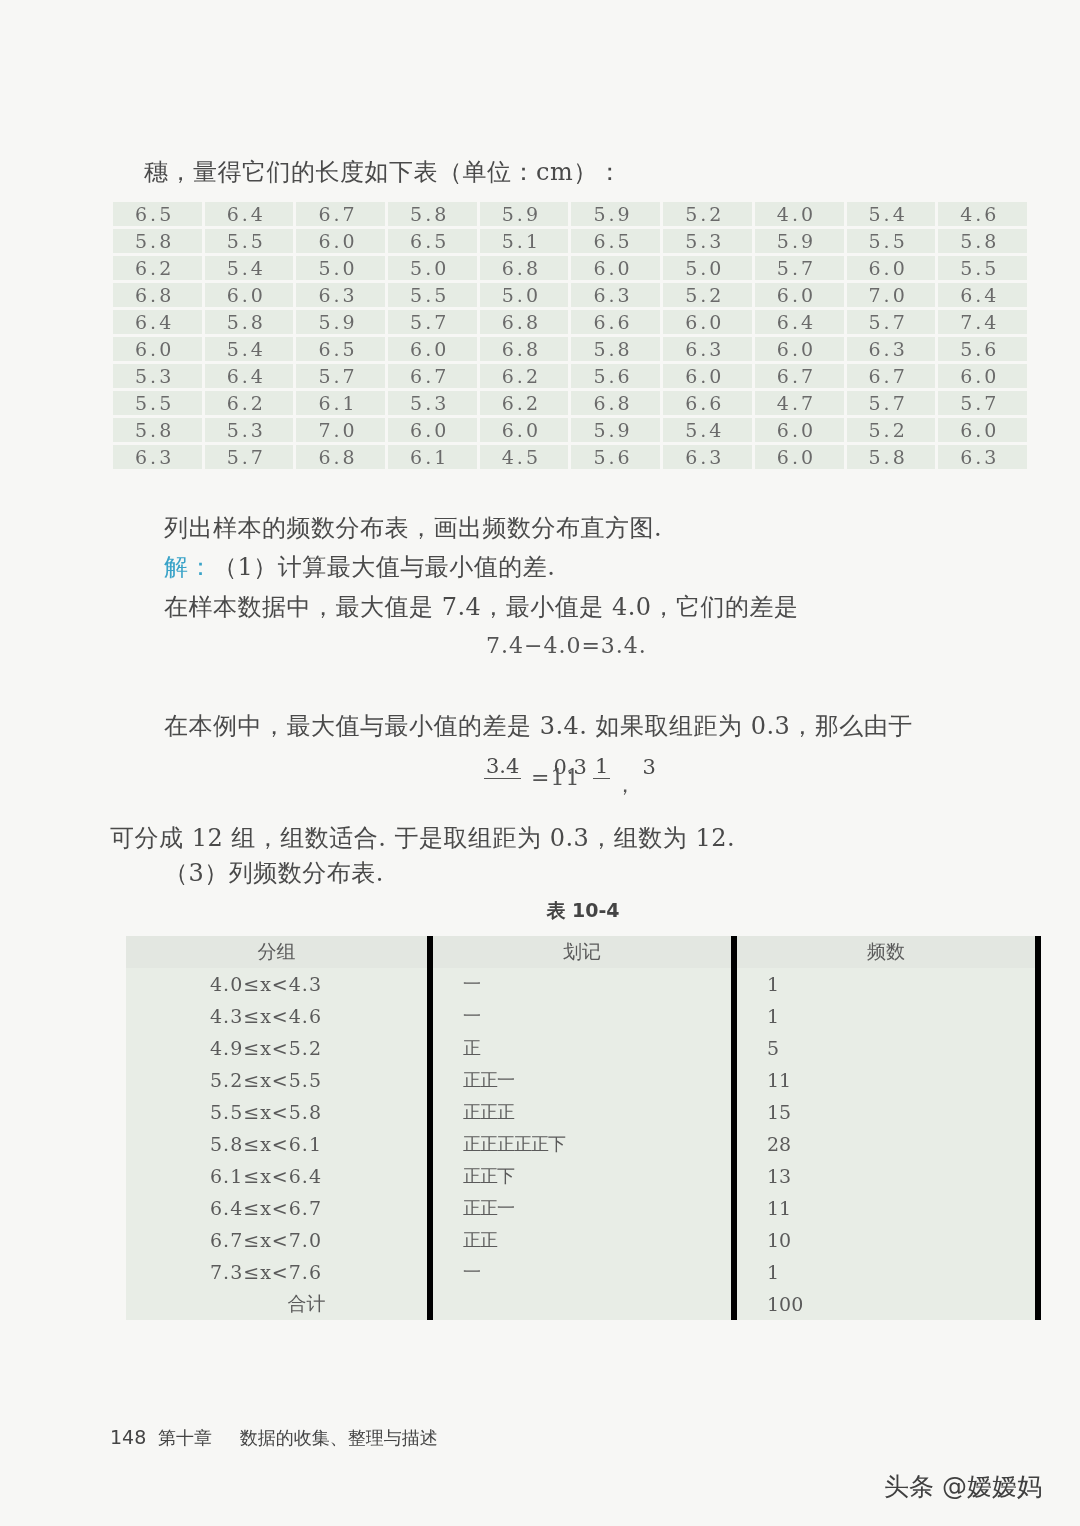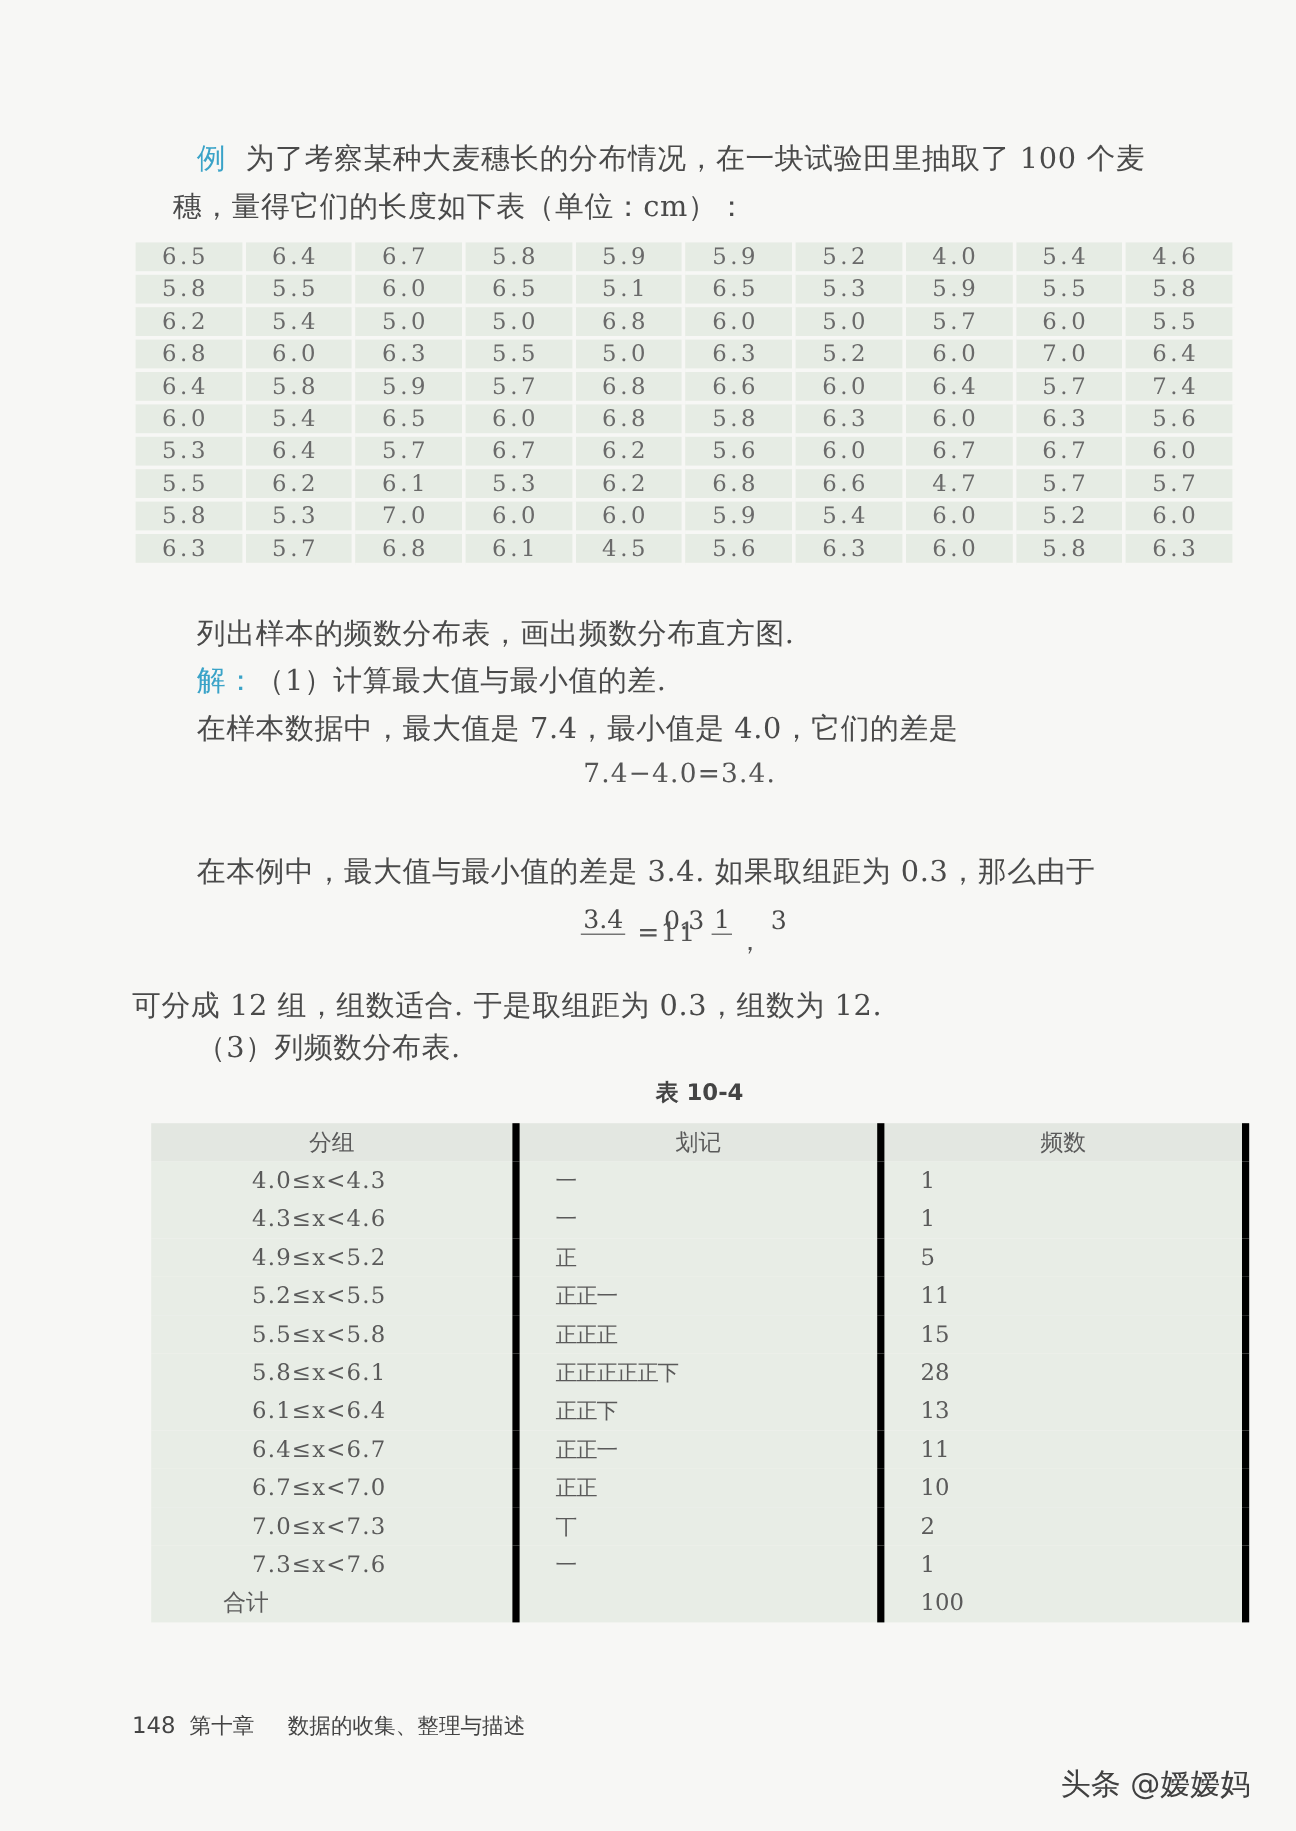--- a/index.html
+++ b/index.html
@@ -40,37 +40,34 @@
   }
   .freq-table td, .freq-table th {
     background: #e8ede6;
     border-right: 6px solid #000000;
     height: 32px; padding: 0;
     font-size: 19px; color: #5a5a5a; font-weight: normal;
     font-family: "DejaVu Serif", serif;
   }
   .freq-table th { background: #e3e7e1; font-family: "DejaVu Sans", sans-serif; font-size: 19px; }
   .freq-table tr.row td:first-child { text-align: left; padding-left: 84px; letter-spacing: 1px; }
-  .freq-table tr.total td:first-child { text-align: left; padding-left: 60px; font-family: "DejaVu Sans", sans-serif; }
+  .freq-table tr.total td:first-child { text-align: center; padding-left: 60px; font-family: "DejaVu Sans", sans-serif; }
   .freq-table td.tally { text-align: left; padding-left: 30px; font-family: "DejaVu Sans", sans-serif; font-size: 18px; letter-spacing: -1px; }
   .freq-table td.count { text-align: left; padding-left: 30px; }
 
   .footer { position: absolute; left: 110px; top: 1426px; font-size: 18px; color: #444; font-family: "DejaVu Sans", sans-serif; }
   .footer .pg { font-size: 19px; margin-right: 6px; }
   .footer .chap { margin-right: 22px; }
   .watermark { position: absolute; left: 884px; top: 1470px; font-size: 25px; color: #404040; font-family: "DejaVu Sans", sans-serif; }
 </style>
 </head>
 <body>
 
 <div class="page">
 
-  <div class="line" style="left:164px; top:116px;">
-    <span class="accent">例</span>&nbsp;&nbsp;<span>为了考察某种大麦穗长的分布情况，在一块试验田里抽取了 100 个麦</span>
-  </div>
   <div class="line" style="left:110px; top:156px;margin-left:34px;">穗，量得它们的长度如下表（单位：cm）：</div>
 
   <table class="data-table">
     <tbody id="sample-body">
         <tr>
           <td>6.5</td>
           <td>6.4</td>
           <td>6.7</td>
           <td>5.8</td>
           <td>5.9</td>
@@ -272,25 +269,20 @@
           <td>6.4≤x&lt;6.7</td>
           <td class="tally">正正一</td>
           <td class="count">11</td>
         </tr>
         <tr class="row">
           <td>6.7≤x&lt;7.0</td>
           <td class="tally">正正</td>
           <td class="count">10</td>
         </tr>
         <tr class="row">
-          <td>7.0≤x&lt;7.3</td>
-          <td class="tally">丅</td>
-          <td class="count">2</td>
-        </tr>
-        <tr class="row">
           <td>7.3≤x&lt;7.6</td>
           <td class="tally">一</td>
           <td class="count">1</td>
         </tr>
       </tbody>
     <tfoot>
       <tr class="total">
         <td>合计</td>
         <td class="tally"></td>
         <td class="count">100</td>

